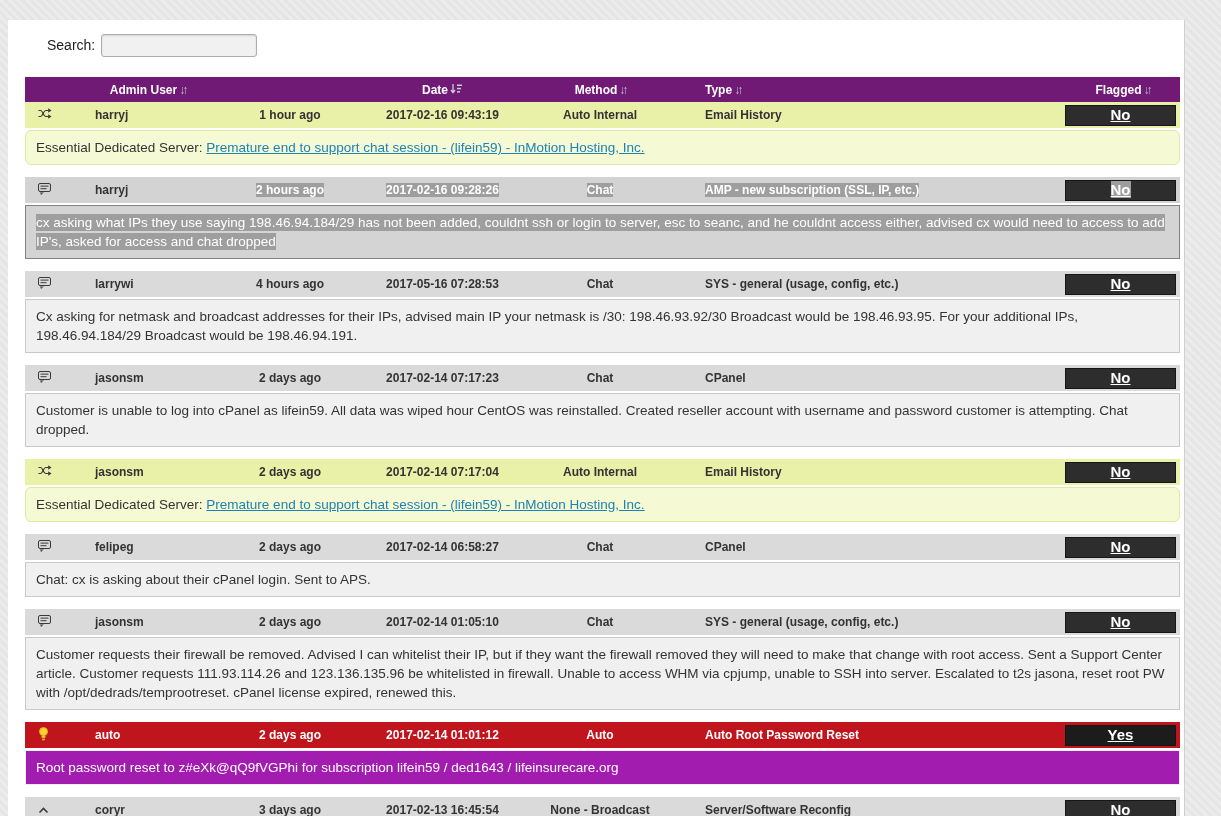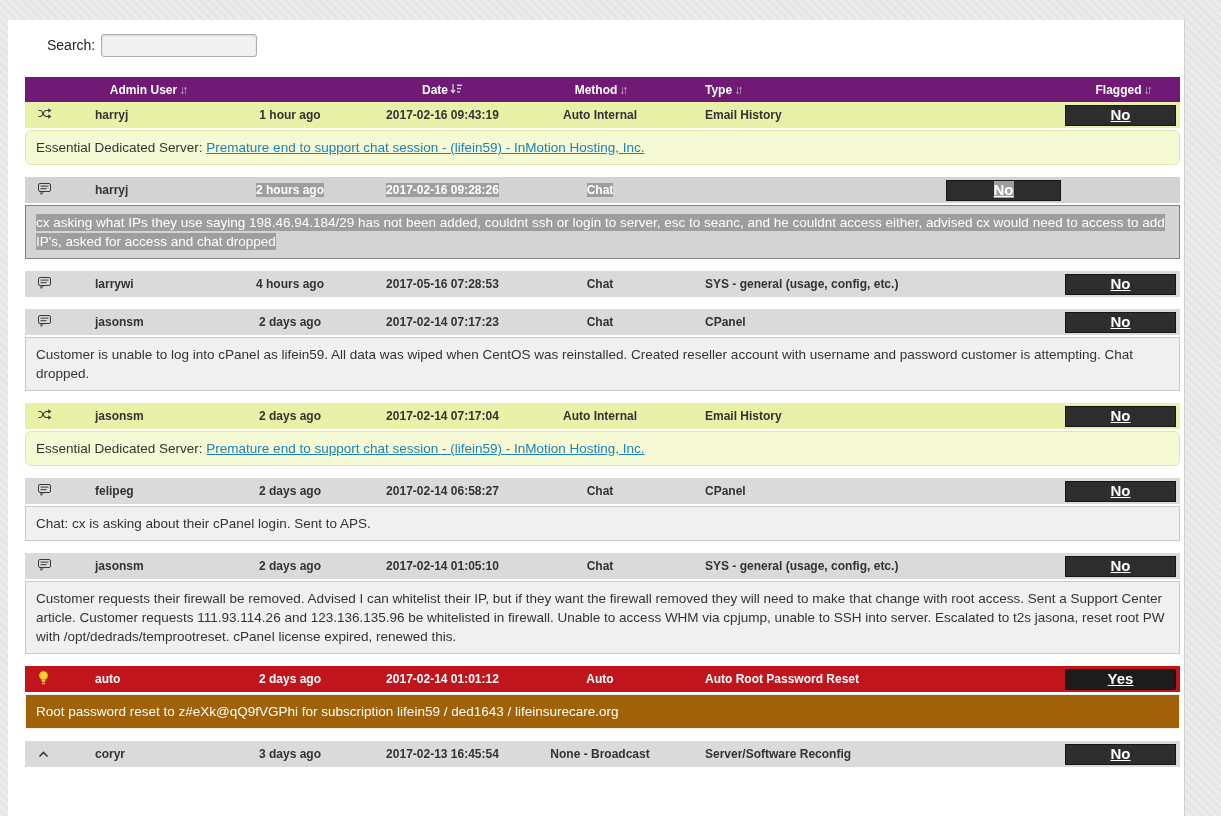--- a/index.html
+++ b/index.html
@@ -45,21 +45,21 @@
   .note-link { color:#1d82b5; text-decoration:underline; cursor:pointer; }
   
   .v-gray .rhead { background:#dadada; }
   
   .v-sel .rhead { background:#d3d3d3; }
   .v-sel .note { background:#d4d4d4; border-color:#828282; }
   .sel { background:#9e9e9e; color:#fff; }
   .v-sel .note .sel { padding:1px 0; }
   
   .v-red .rhead { background:#c1151d; color:#fff; }
-  .v-red .note { background:#a16207; border-color:#efefef; color:#fff; }
+  .v-red .note { background:#a21caf; border-color:#efefef; color:#fff; }
   .v-red .flag-btn { background:#1c1c1c; }
 </style>
 </head>
 <body>
 
 <div class="panel">
 
   <div class="search-row">
     <span class="search-label">Search:</span>
     <input class="search-input" type="text" placeholder="" style="">
@@ -117,20 +117,21 @@
         <span class="cell c-icon"><svg width="13" height="12" viewBox="0 0 13 12">
               <rect x="0.5" y="0.5" width="12" height="8" rx="1.5" fill="none" stroke="#3a3a3a"></rect>
               <path d="M3 9 v2.4 L5.6 9" fill="none" stroke="#3a3a3a"></path>
               <line x1="2.5" y1="3.1" x2="10.5" y2="3.1" stroke="#3a3a3a"></line>
               <line x1="2.5" y1="5.7" x2="8.5" y2="5.7" stroke="#3a3a3a"></line>
             </svg></span>
         <span class="cell c-user">harryj</span>
         <span class="cell c-ago"><span class="sel">2 hours ago</span></span>
         <span class="cell c-date"><span class="sel">2017-02-16 09:28:26</span></span>
         <span class="cell c-method"><span class="sel">Chat</span></span>
+        <span class="cell c-type"><span class="sel">AMP - new subscription (SSL, IP, etc.)</span></span>
         <span class="cell c-flag">
             <button class="flag-btn"><span class="sel">No</span></button>
           </span>
       </div>
       <div class="note"><span class="sel">cx asking what IPs they use saying 198.46.94.184/29 has not been added, couldnt ssh or login to server, esc to seanc, and he couldnt access either, advised cx would need to access to add IP's, asked for access and chat dropped</span></div>
     </section>
 
     <section class="card v-gray">
       <div class="rhead">
         <span class="cell c-icon"><svg width="13" height="12" viewBox="0 0 13 12">
@@ -141,40 +142,41 @@
             </svg></span>
         <span class="cell c-user">larrywi</span>
         <span class="cell c-ago">4 hours ago</span>
         <span class="cell c-date">2017-05-16 07:28:53</span>
         <span class="cell c-method">Chat</span>
         <span class="cell c-type">SYS - general (usage, config, etc.)</span>
         <span class="cell c-flag">
             <button class="flag-btn">No</button>
           </span>
       </div>
+      <div class="note">Cx asking for netmask and broadcast addresses for their IPs, advised main IP your netmask is /30: 198.46.93.92/30 Broadcast would be 198.46.93.95. For your additional IPs, 198.46.94.184/29 Broadcast would be 198.46.94.191.</div>
     </section>
 
     <section class="card v-gray">
       <div class="rhead">
         <span class="cell c-icon"><svg width="13" height="12" viewBox="0 0 13 12">
               <rect x="0.5" y="0.5" width="12" height="8" rx="1.5" fill="none" stroke="#3a3a3a"></rect>
               <path d="M3 9 v2.4 L5.6 9" fill="none" stroke="#3a3a3a"></path>
               <line x1="2.5" y1="3.1" x2="10.5" y2="3.1" stroke="#3a3a3a"></line>
               <line x1="2.5" y1="5.7" x2="8.5" y2="5.7" stroke="#3a3a3a"></line>
             </svg></span>
         <span class="cell c-user">jasonsm</span>
         <span class="cell c-ago">2 days ago</span>
         <span class="cell c-date">2017-02-14 07:17:23</span>
         <span class="cell c-method">Chat</span>
         <span class="cell c-type">CPanel</span>
         <span class="cell c-flag">
             <button class="flag-btn">No</button>
           </span>
       </div>
-      <div class="note">Customer is unable to log into cPanel as lifein59. All data was wiped when CentOS was reinstalled. Created reseller account with username and password customer is attempting. Chat dropped.</div>
+      <div class="note">Customer is unable to log into cPanel as lifein59. All data was wiped hour CentOS was reinstalled. Created reseller account with username and password customer is attempting. Chat dropped.</div>
     </section>
 
     <section class="card v-yellow">
       <div class="rhead">
         <span class="cell c-icon"><svg width="14" height="11" viewBox="0 0 14 11">
               <path d="M0.5 2.5 h2.2 c2 0 2.6 6 5 6 h3" stroke="#3a3a3a" stroke-width="1.2" fill="none"></path>
               <path d="M0.5 8.5 h2.2 c2 0 2.6 -6 5 -6 h3" stroke="#3a3a3a" stroke-width="1.2" fill="none"></path>
               <path d="M10.2 0.2 l3.3 2.3 -3.3 2.3 z" fill="#3a3a3a"></path>
               <path d="M10.2 6.2 l3.3 2.3 -3.3 2.3 z" fill="#3a3a3a"></path>
             </svg></span>

